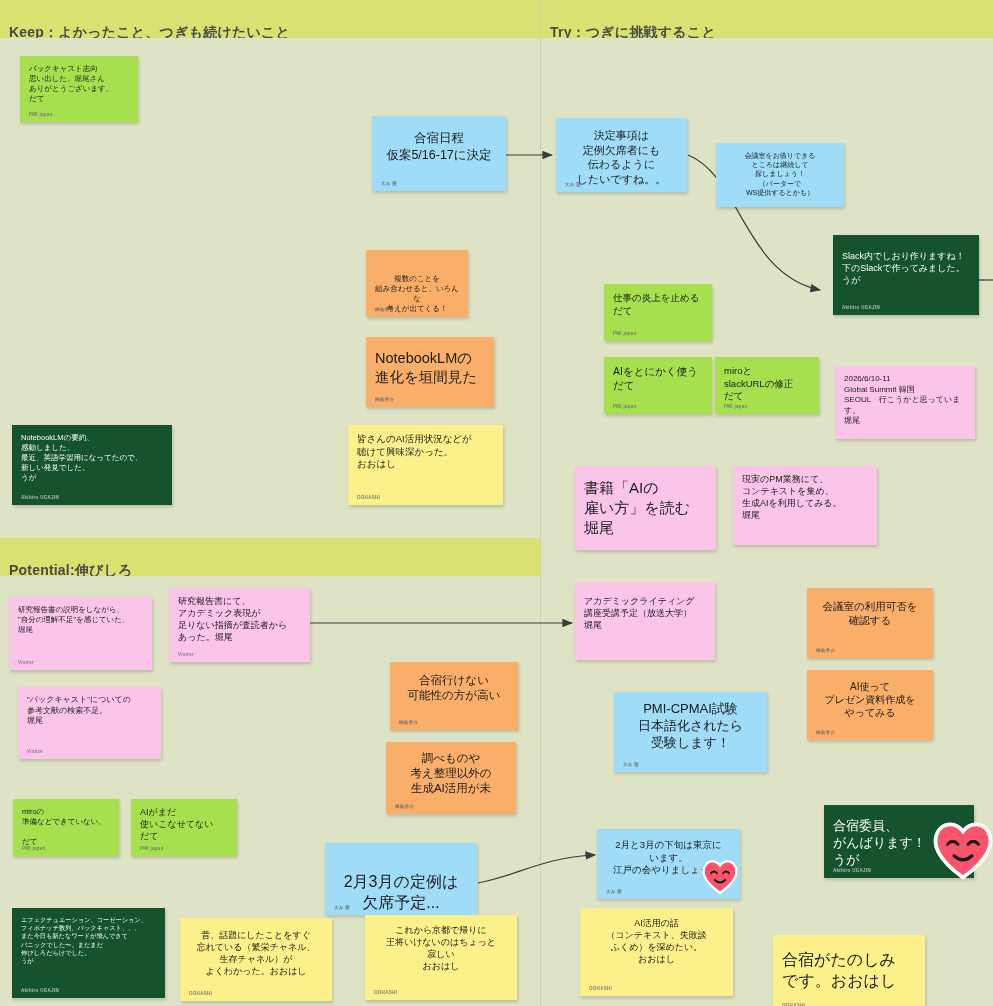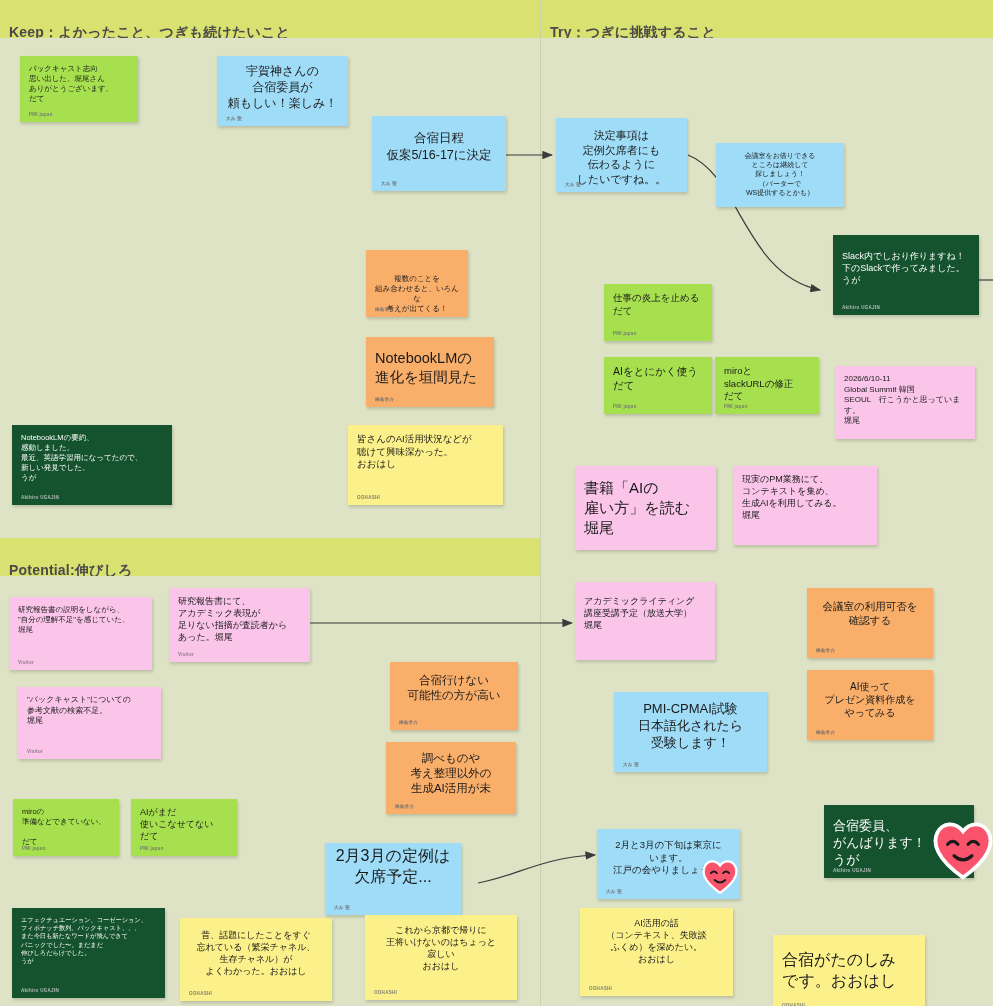--- a/index.html
+++ b/index.html
@@ -110,26 +110,20 @@
   </svg>
 
   <div class="note c-green ta-l" style="left:20px;top:56px;width:118px;height:66px;font-size:7.5px;">
     <span class="txt">バックキャスト志向
 思い出した。堀尾さん
 ありがとうございます。
 だて</span>
     <span class="author">PMI japan</span>
   </div>
 
-  <div class="note c-blue ta-c" style="left:217px;top:56px;width:131px;height:70px;font-size:12px;">
-    <span class="txt">宇賀神さんの
-合宿委員が
-頼もしい！楽しみ！</span>
-    <span class="author">大み 聖</span>
-  </div>
 
   <div class="note c-blue ta-c" style="left:372px;top:116px;width:134px;height:75px;font-size:12.5px;padding-top:14px;">
     <span class="txt">合宿日程
 仮案5/16-17に決定</span>
     <span class="author">大み 聖</span>
   </div>
 
 
   <div class="note c-orange ta-c" style="left:366px;top:250px;width:102px;height:67px;font-size:7.5px;padding-top:24px;">
     <span class="txt">複数のことを
@@ -287,21 +281,21 @@
   </div>
 
   <div class="note c-yellow ta-c" style="left:180px;top:918px;width:152px;height:83px;font-size:9px;padding-top:12px;">
     <span class="txt">昔、話題にしたことをすぐ
 忘れている（繁栄チャネル、
 生存チャネル）が
 よくわかった。おおはし</span>
     <span class="author">OOHASHI</span>
   </div>
 
-  <div class="note c-blue ta-c" style="left:325px;top:843px;width:136px;height:72px;font-size:16px;padding-top:2px;">
+  <div class="note c-blue ta-c" style="left:325px;top:843px;width:152px;height:72px;font-size:16px;padding-top:28px;">
     <span class="txt">2月3月の定例は
 欠席予定...</span>
     <span class="author">大み 聖</span>
   </div>
 
   <div class="note c-yellow ta-c" style="left:365px;top:915px;width:152px;height:85px;font-size:9px;padding-top:10px;">
     <span class="txt">これから京都で帰りに
 王将いけないのはちょっと
 寂しい
 おおはし</span>

